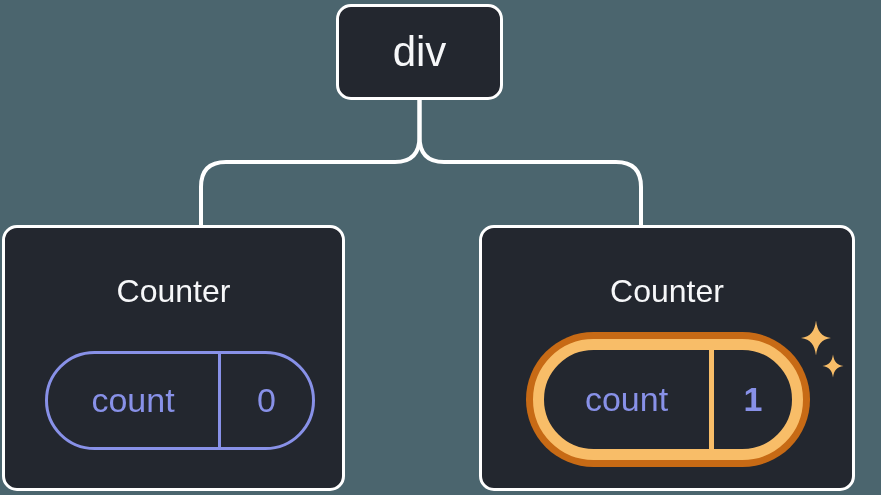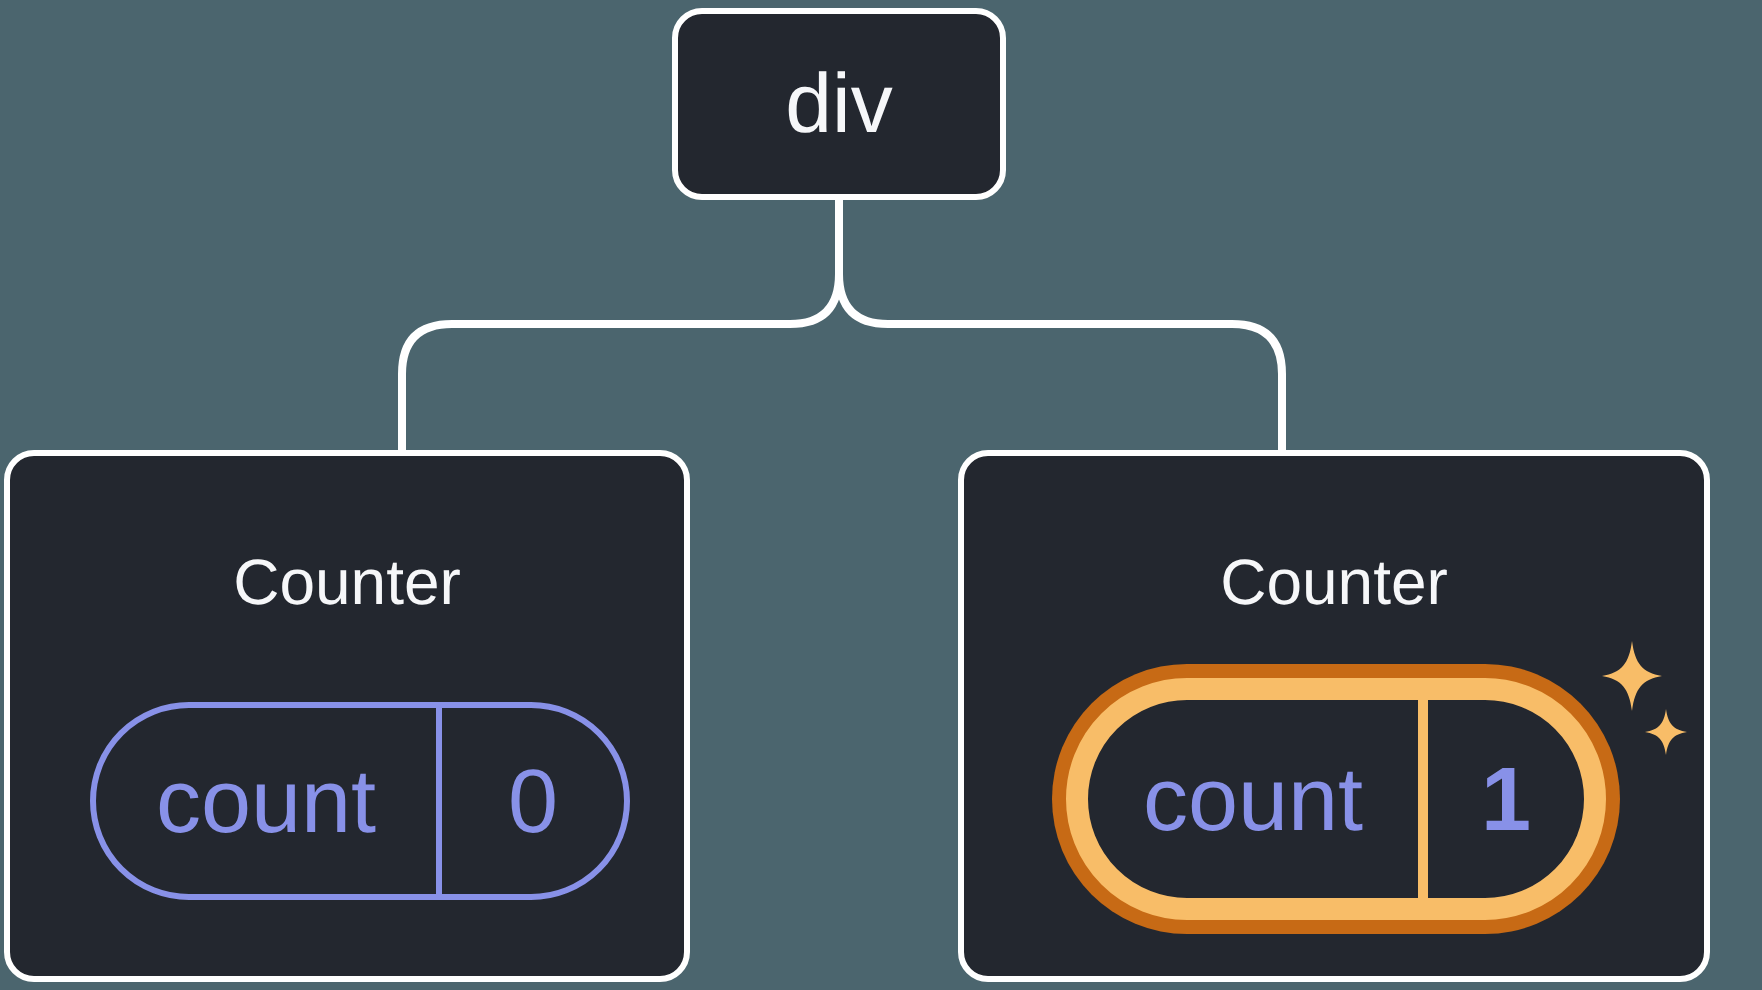--- a/index.html
+++ b/index.html
@@ -71,21 +71,21 @@
     position: absolute;
     box-sizing: border-box;
     display: flex;
     align-items: stretch;
     z-index: 3;
   }
   .state-pill .cell {
     display: flex;
     align-items: center;
     justify-content: center;
-    font-size: 45px;
+    font-size: 34px;
     color: #8891e8;
   }
   .pill-plain {
     left: 40px;
     top: 123px;
     width: 270px;
     height: 99px;
     border: 3px solid #8891e8;
     border-radius: 60px;
   }

